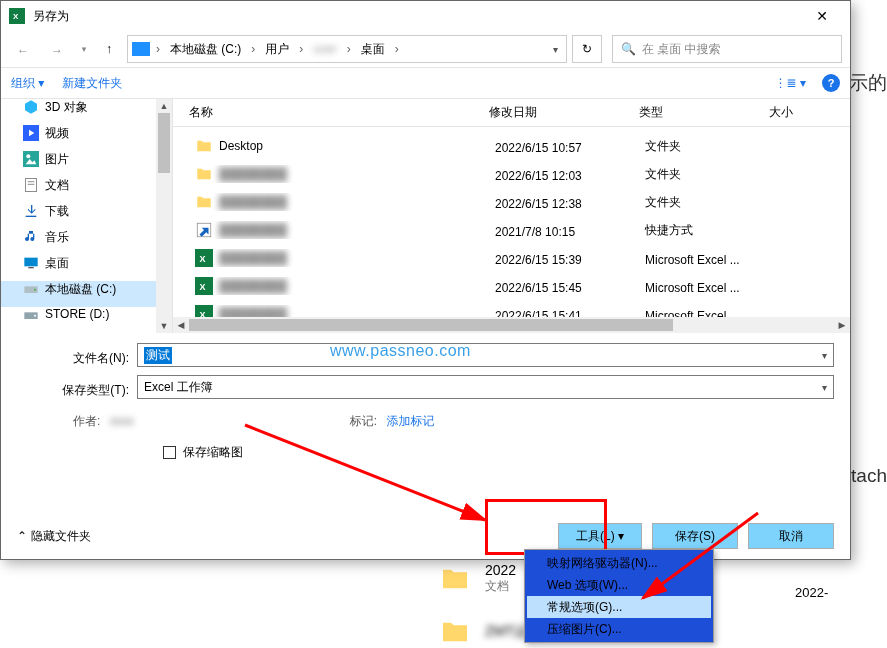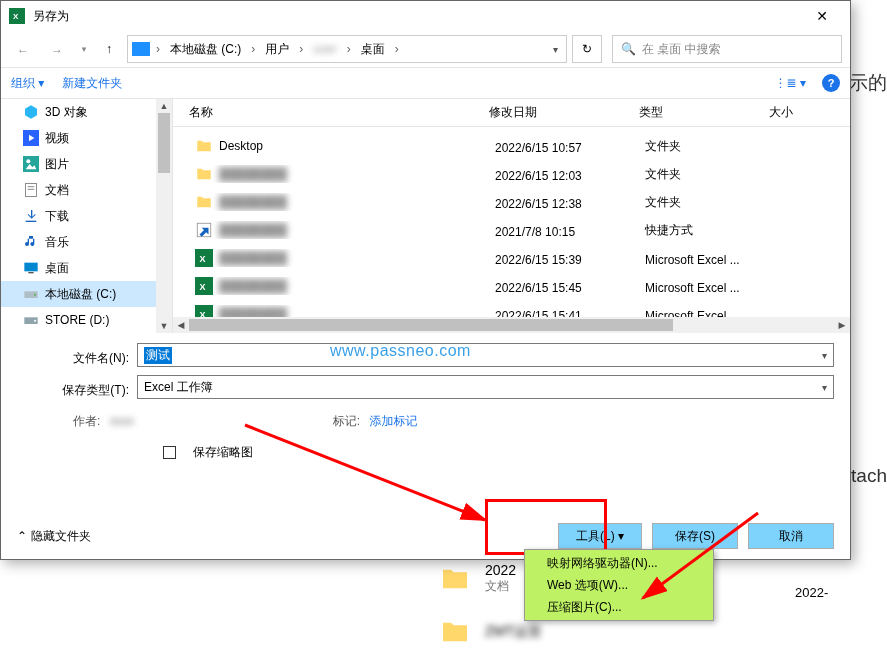--- a/index.html
+++ b/index.html
@@ -23,21 +23,21 @@
 .searchbox { width: 230px; height: 28px; border: 1px solid #ccc; display: flex; align-items: center; padding: 0 8px; color: #888; gap: 6px; margin-left: 4px;}
 
 .toolbar { height: 32px; border-top: 1px solid #e5e5e5; border-bottom: 1px solid #e5e5e5; display: flex; align-items: center; padding: 0 10px; background: #fff; text-align: center; }
 .toolbar .tb-left { display: flex; gap: 18px; }
 .toolbar .tb-btn { color: #1a73e8; cursor: pointer; }
 .toolbar .tb-right { margin-left: auto; display: flex; gap: 16px; align-items:center; }
 .help-icon { width: 18px; height: 18px; border-radius: 50%; background: #1a73e8; color: #fff; display:flex; align-items:center; justify-content:center; font-size:11px; font-weight:bold;}
 
 .body-area { display: flex; height: 234px; }
 .sidebar { width: 172px; border-right: 1px solid #e5e5e5; overflow-y: auto; position: relative; }
-.sidebar-item { height: 26px; display: flex; align-items: center; padding-left: 22px; gap: 6px; cursor: pointer; }
+.sidebar-item { height: 26px; display: flex; align-items: flex-start; padding-left: 22px; gap: 6px; cursor: pointer; }
 .sidebar-item.selected { background: #cce8ff; }
 .sb-icon { width: 16px; height: 16px; display: flex; align-items: center; justify-content: center; }
 .sb-scrollbar { position: absolute; right: 0; top: 0; width: 16px; height: 100%; background: #f0f0f0; }
 .sb-scrollbar .thumb { position: absolute; left: 2px; right: 2px; top: 14px; height: 60px; background: #c0c0c0; }
 .sb-scrollbar .arr { position: absolute; left:0; right:0; height:14px; display:flex; align-items:center; justify-content:center; font-size:9px; color:#555;}
 .sb-scrollbar .arr.top{top:0} .sb-scrollbar .arr.bot{bottom:0}
 
 .filelist { flex: 1; position: relative; overflow: hidden; }
 .fl-header { height: 28px; display: flex; align-items: center; border-bottom: 1px solid #e5e5e5; padding-left: 10px; }
 .fl-col { padding: 0 6px; }
@@ -56,37 +56,37 @@
 .fl-hscroll .thumb{position:absolute; left:0; width:75%; top:2px; bottom:2px; background:#c0c0c0;}
 
 .form-area { padding: 10px 16px 0 16px; }
 .form-row { display: flex; align-items: flex-end; margin-bottom: 8px; }
 .form-label { width: 120px; text-align: right; padding-right: 8px; }
 .form-input { flex: 1; height: 24px; border: 1px solid #7a7a7a; padding: 0 6px; display:flex; align-items:center; }
 .form-input.combo { justify-content: space-between; }
 .form-input .sel { background: #0078d7; color: #fff; padding: 0 2px; }
 .combo-arrow { color: #555; font-size: 10px; }
 
-.meta-row { display:flex; padding: 6px 8px 0 72px; gap: 39px; align-items:flex-start; }
+.meta-row { display:flex; padding: 6px 8px 0 72px; gap: 56px; align-items:flex-start; }
 .meta-lbl { color: #555; margin-right: 6px; }
 .meta-link { color: #1a73e8; cursor:pointer; }
 .meta-blur { filter: blur(3px); color:#777; }
 
-.thumb-row { padding: 14px 0 0 162px; display:flex; align-items:center; gap:17px;}
+.thumb-row { padding: 14px 0 0 162px; display:flex; align-items:center; gap:7px;}
 .checkbox { width: 13px; height: 13px; border: 1px solid #333; }
 
 .footer { position: absolute; bottom: 10px; left: 0; right: 0; display: flex; align-items: center; padding: 0 16px; }
 .hide-folders { display:flex; align-items:center; gap:4px; cursor:pointer; }
 .footer-right { margin-left: auto; display:flex; gap:10px; align-items:center; }
 .btn { min-width: 86px; height: 26px; border: 1px solid #adadad; background: #7dd3fc; display:flex; align-items:center; justify-content:center; cursor:pointer; padding: 0 12px;}
 .btn.tool { min-width: 84px; }
 .tool-highlight { position: absolute; border: 3px solid #ff0000; width: 122px; height: 56px; left: 484px; bottom: 4px; pointer-events:none; }
 
 
-.dropdown { position: absolute; left: 524px; top: 549px; width: 190px; background: #bef264; border: 1px solid #999; box-shadow: 2px 2px 6px rgba(0,0,0,0.3); z-index: 30; padding: 2px;}
+.dropdown { position: absolute; left: 524px; top: 549px; width: 190px; background: #1d4ed8; border: 1px solid #999; box-shadow: 2px 2px 6px rgba(0,0,0,0.3); z-index: 30; padding: 2px;}
 .dd-item { height: 22px; display:flex; align-items:center; padding: 0 20px; cursor:pointer; }
 .dd-item.hover { background: #bde0ff; }
 
 
 .arrow-svg { position: absolute; pointer-events: none; z-index: 40; }
 
 
 .watermark { position: absolute; left: 330px; top: 342px; color: #3aa0e8; font-size: 16px; z-index: 25; letter-spacing: 0.5px; }
 
 
@@ -412,20 +412,21 @@
       <div class="btn">取消</div>
     </div>
   </div>
 
   <div class="tool-highlight"></div>
 </div>
 
 <div class="dropdown">
   <div class="dd-item">映射网络驱动器(N)...</div>
   <div class="dd-item">Web 选项(W)...</div>
+  <div class="dd-item hover">常规选项(G)...</div>
   <div class="dd-item">压缩图片(C)...</div>
 </div>
 
 <div class="watermark">www.passneo.com</div>
 
 <svg class="arrow-svg" style="left:240px; top:420px; width:260px; height:130px;">
   <defs>
       <marker id="ah1" markerWidth="10" markerHeight="10" refX="8" refY="3" orient="auto">
         <path d="M0,0 L9,3 L0,6 z" fill="#ff0000"></path>
       </marker>

